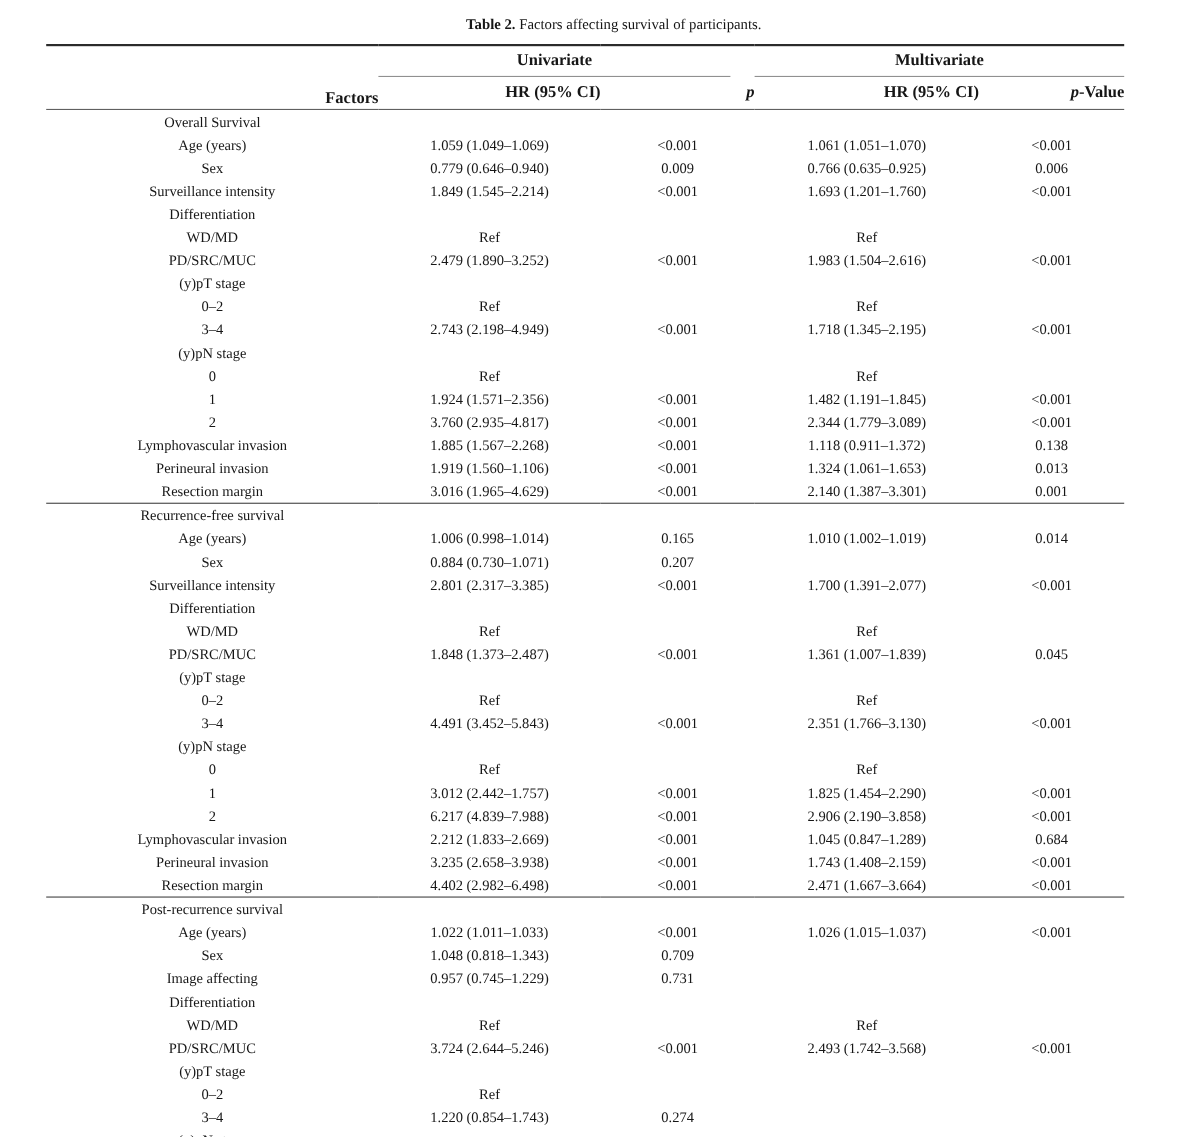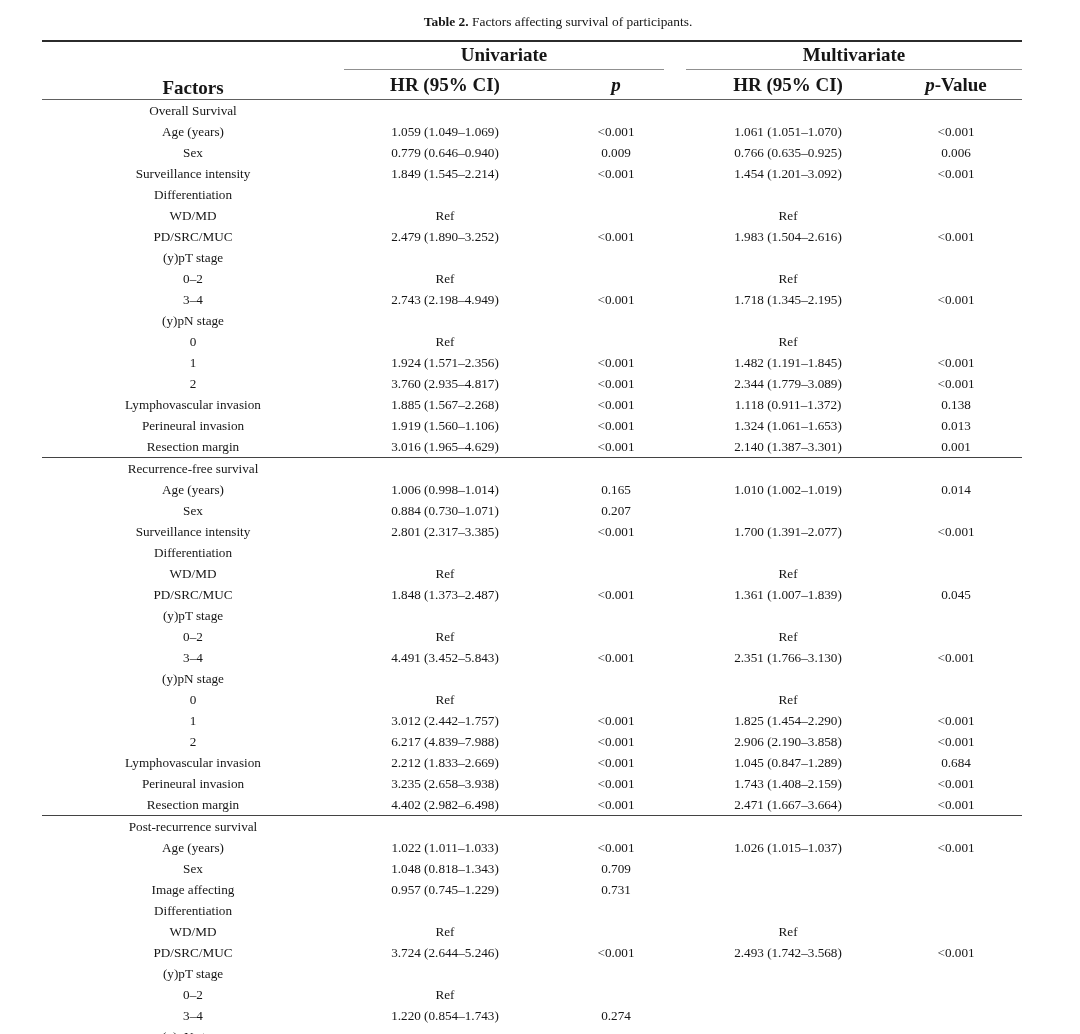--- a/index.html
+++ b/index.html
@@ -22,21 +22,21 @@
   }
   .caption .bold { font-weight: bold; }
   table.survival {
     border-collapse: collapse;
     table-layout: fixed;
     width: 980px;
     margin: 0 0 0 42px;
     border-top: 2.5px solid #2b2b2b;
   }
   thead { border-bottom: 1.2px solid #606060; }
-  th { font-weight: bold; font-size: 19px; padding: 0; text-align: center; }
+  th { font-weight: bold; font-size: 15px; padding: 0; text-align: right; }
   th.factors-h { vertical-align: middle; }
   tr.group-row th { height: 28px; vertical-align: bottom; }
   .group-inner {
     height: 100%;
     display: flex;
     align-items: center;
     justify-content: center;
     border-bottom: 1px solid #909090;
     box-sizing: border-box;
     padding-bottom: 1px;
@@ -107,21 +107,21 @@
         <td>Sex</td>
         <td>0.779 (0.646–0.940)</td>
         <td>0.009</td>
         <td>0.766 (0.635–0.925)</td>
         <td>0.006</td>
       </tr>
       <tr>
         <td>Surveillance intensity</td>
         <td>1.849 (1.545–2.214)</td>
         <td>&lt;0.001</td>
-        <td>1.454 (1.201–3.092)</td>
+        <td>1.693 (1.201–1.760)</td>
         <td>&lt;0.001</td>
       </tr>
       <tr>
         <td>Differentiation</td>
         <td></td>
         <td></td>
         <td></td>
         <td></td>
       </tr>
       <tr>

